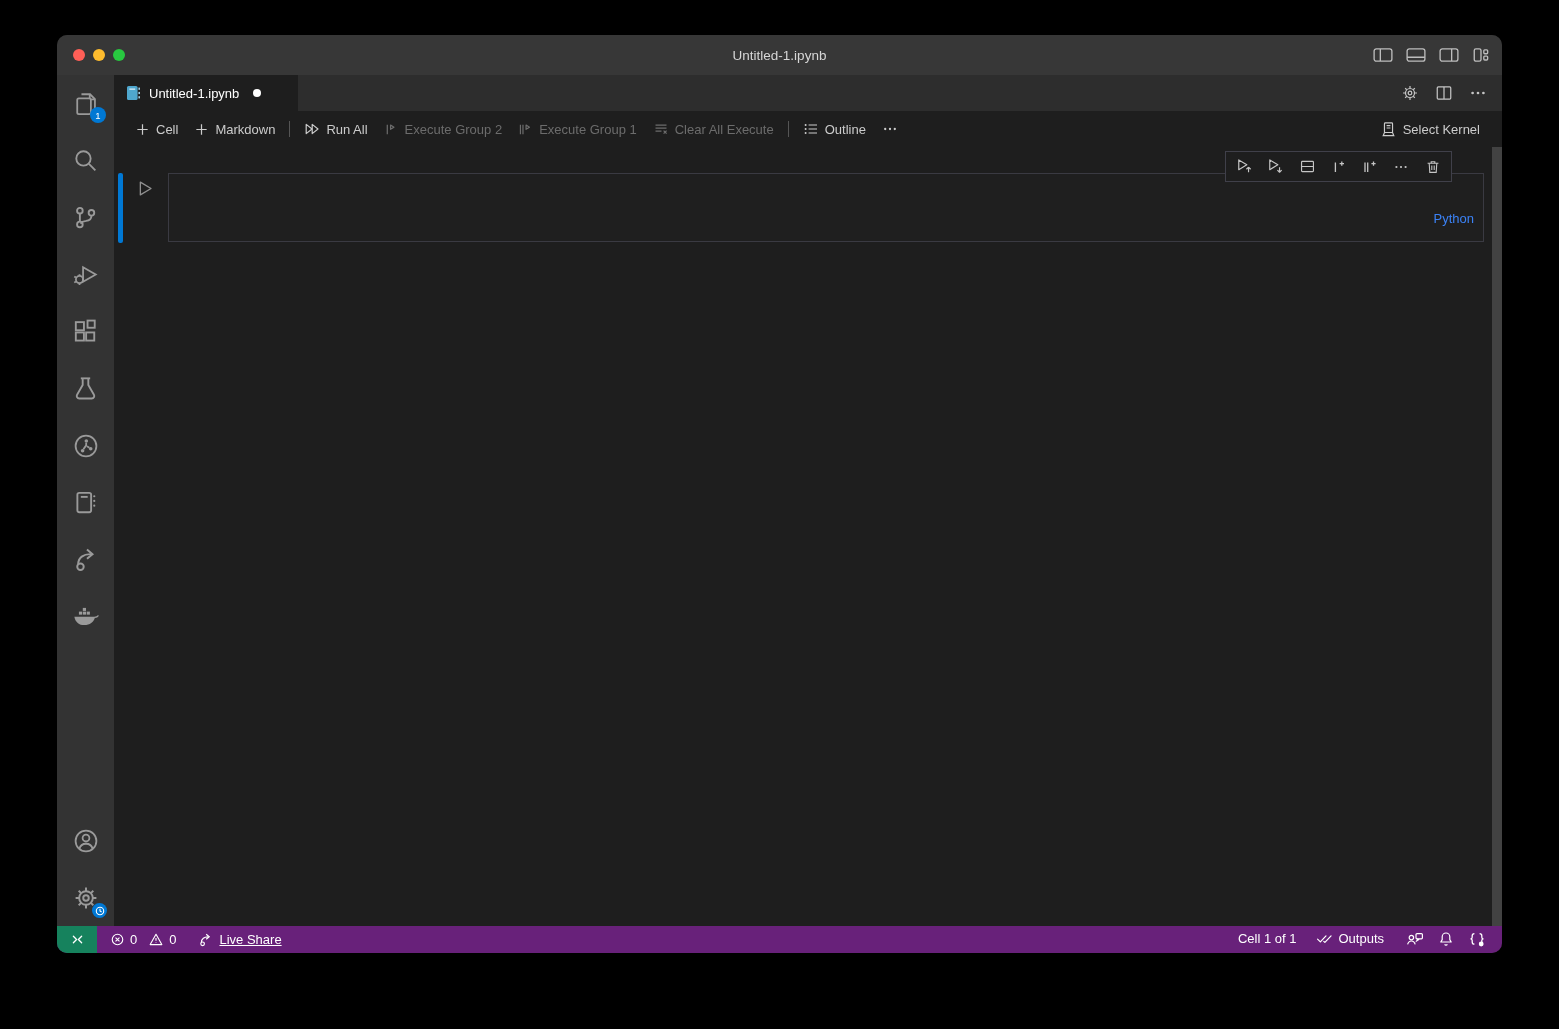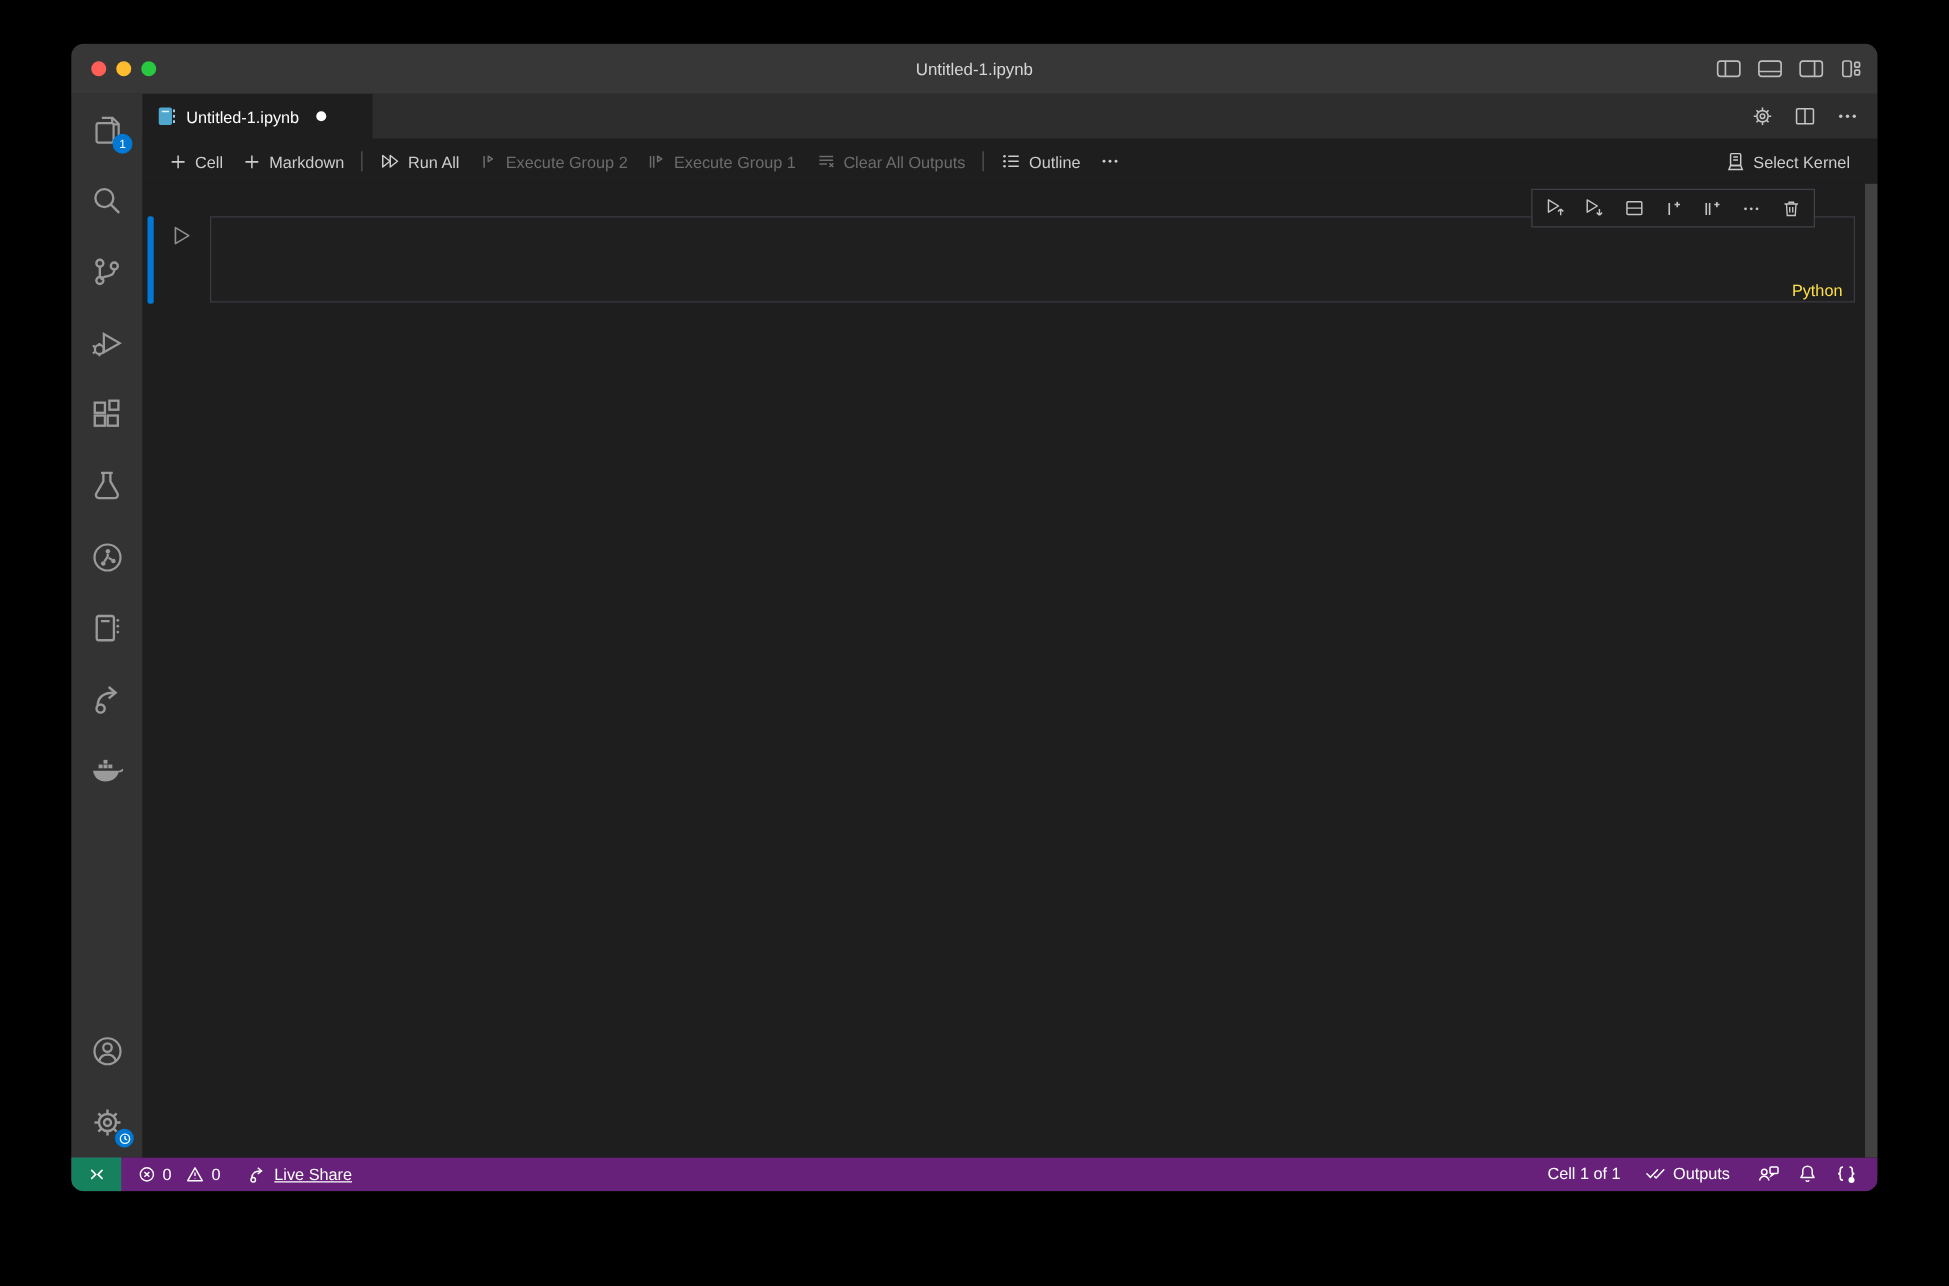--- a/index.html
+++ b/index.html
@@ -40,21 +40,21 @@
   .tb-item { display:flex; align-items:center; gap:6px; padding:0 8px; height:26px; border-radius:4px; white-space:nowrap; }
   .tb-item.disabled { color:#6c6c6c; }
   .tb-sep { width:1px; height:16px; background:#555; margin:0 6px; }
   .tb-right { margin-left:auto; display:flex; align-items:center; gap:6px; }
   
   .editor { flex:1; position:relative; background:#1e1e1e; min-height:0; }
   .cell-focus-bar { position:absolute; left:4px; top:26px; width:5px; height:70px; background:#0078d4; border-radius:2px; }
   .cell-run { position:absolute; left:21px; top:32px; color:#8f8f8f; }
   .cell-box { position:absolute; left:54px; top:26px; width:1316px; height:69px;
               border:1px solid #3a3a42; background:#1f1f1f; }
-  .cell-lang { position:absolute; right:9px; bottom:1px; color:#fde047; font-size:13px; }
+  .cell-lang { position:absolute; right:9px; bottom:15px; color:#3b82f6; font-size:13px; }
   .cell-toolbar { position:absolute; left:1111px; top:4px; width:227px; height:31px;
                   background:#1e1e1e; border:1px solid #40404a; display:flex; align-items:center;
                   justify-content:space-evenly; color:#c5c5c5; }
   .ct-btn { display:flex; align-items:center; justify-content:center; width:26px; height:26px; border-radius:4px; }
   .ed-scrollbar { position:absolute; right:0; top:0; width:10px; height:100%; background:#424242; }
   
   .statusbar { height:27px; flex:0 0 auto; background:#68217a; display:flex; align-items:center;
                color:#fff; font-size:13px; }
   .sb-remote { width:40px; height:100%; background:#16825d; display:flex; align-items:center; justify-content:center; }
   .sb-group { display:flex; align-items:center; gap:5px; padding:0 7px; height:100%; }
@@ -317,21 +317,21 @@
             </span>
           <span>Execute Group 1</span>
         </div>
         <div class="tb-item disabled">
           <span class="icon">
               <svg width="16" height="16" viewBox="0 0 16 16" fill="none" stroke="currentColor" stroke-width="1.2">
                 <path d="M2.5 4.2h11M2.5 7.2h11M2.5 10.2h6"></path>
                 <path d="M10.6 9.6l3 3m0-3l-3 3"></path>
               </svg>
             </span>
-          <span>Clear All Outputs</span>
+          <span>Clear All Execute</span>
         </div>
         <div class="tb-sep"></div>
         <div class="tb-item">
           <span class="icon">
               <svg width="16" height="16" viewBox="0 0 16 16" fill="none" stroke="currentColor" stroke-width="1.2">
                 <path d="M5.6 4h8.4M5.6 8h8.4M5.6 12h8.4"></path>
                 <circle cx="2.6" cy="4" r="1" fill="currentColor" stroke="none"></circle>
                 <circle cx="2.6" cy="8" r="1" fill="currentColor" stroke="none"></circle>
                 <circle cx="2.6" cy="12" r="1" fill="currentColor" stroke="none"></circle>
               </svg>

